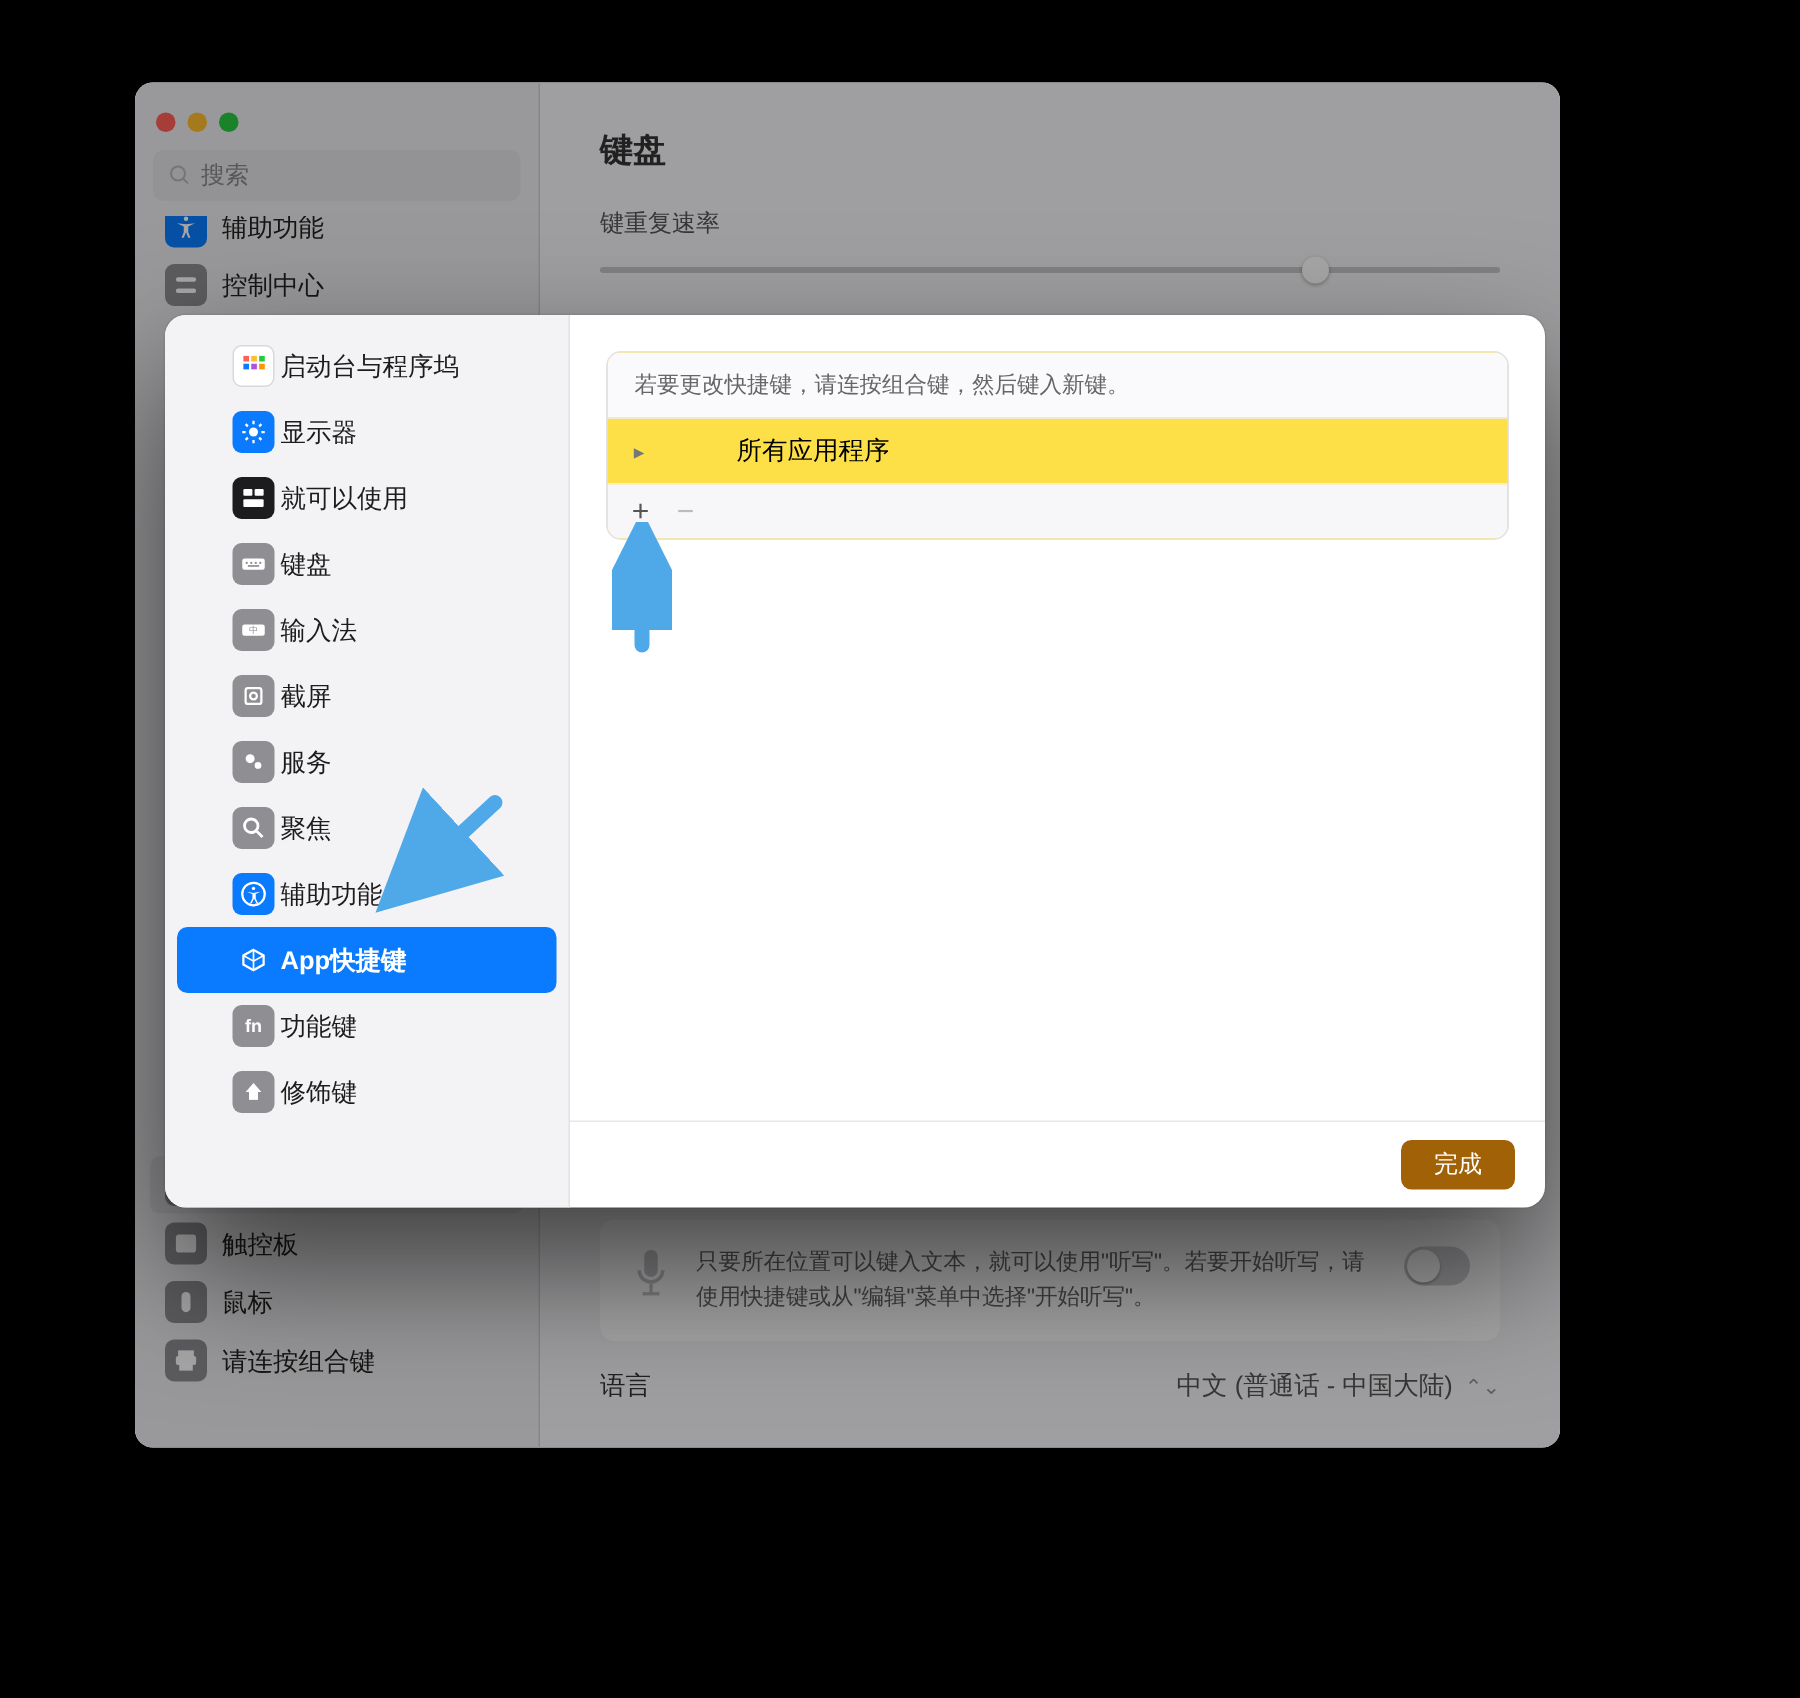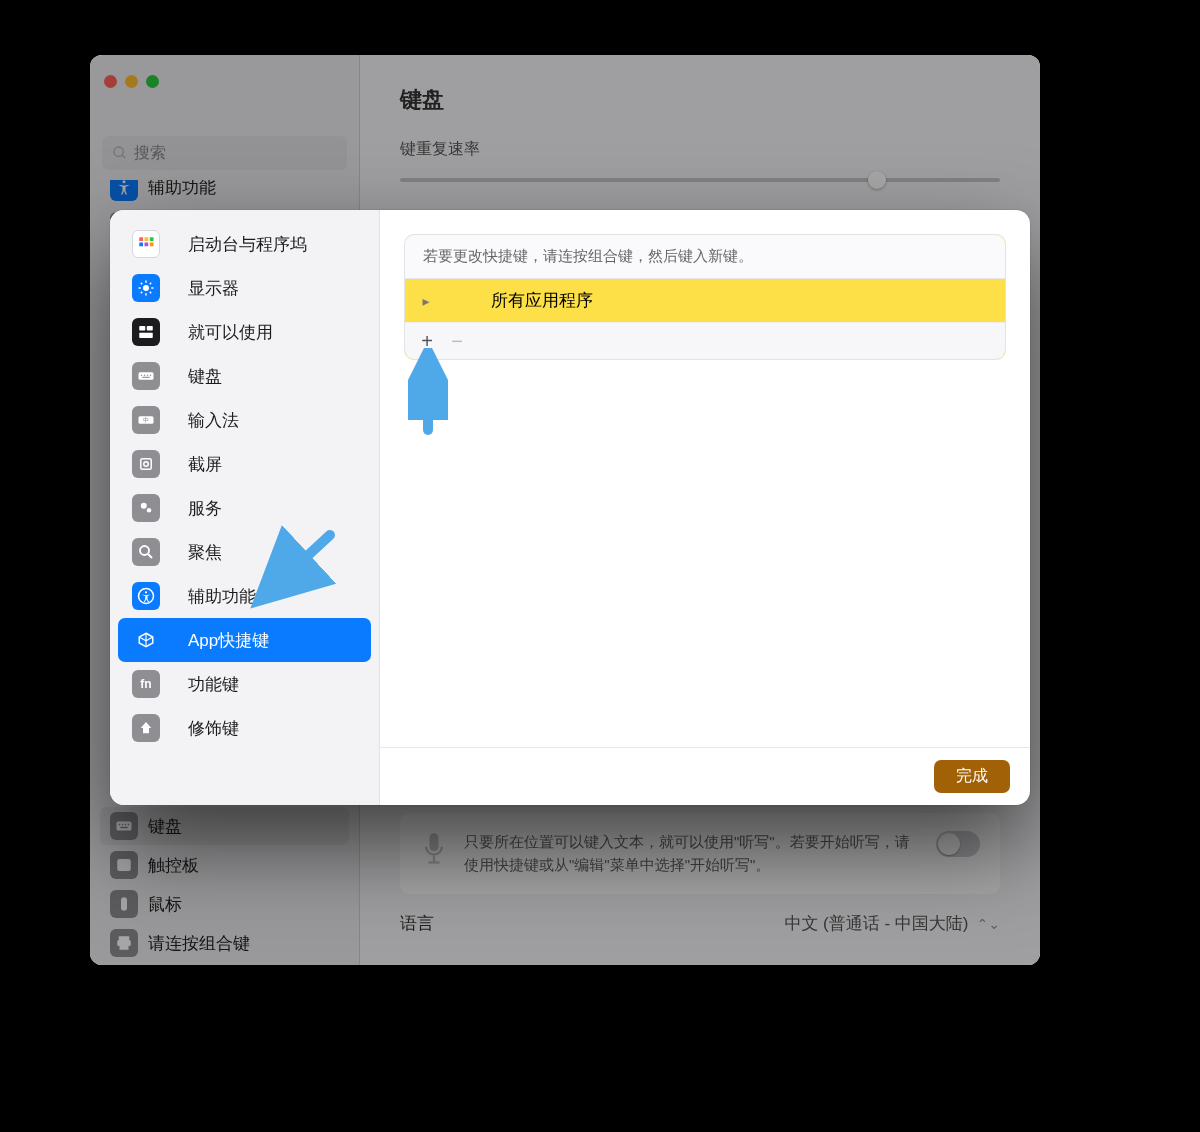--- a/index.html
+++ b/index.html
@@ -25,21 +25,21 @@
   .bg-sidebar {
     width: 270px; height: 100%;
     background: #ececee;
     border-right: 1px solid #d0d0d4;
     padding-top: 12px;
     display: flex; flex-direction: column;
   }
   .traffic { display:flex; gap:8px; padding: 8px 14px 12px; }
   .traffic span { width:13px; height:13px; border-radius:50%; }
   .tl-close { background:#ff5f57; } .tl-min { background:#febc2e; } .tl-max { background:#28c840; }
-  .search-wrap { padding: 0 12px 10px; margin-top: 36px; }
+  .search-wrap { padding: 0 12px 10px; }
   .search-box {
     background:#e2e2e5; border-radius:7px; height:34px;
     display:flex; align-items:center; padding:0 10px; color:#888;
     font-size:16px;
   }
   .search-box svg { width:16px; height:16px; margin-right:6px; opacity:.5; }
   .sb-list { flex:1; overflow:hidden; padding: 0 4px; }
   .sb-item {
     display:flex; align-items:center; gap:10px;
     padding: 5px 10px; margin:1px 6px;
@@ -81,28 +81,28 @@
     z-index:10;
     overflow:hidden;
   }
   .m-sidebar {
     width:270px; background:#f3f3f5;
     border-right:1px solid #e2e2e6;
     padding:12px 0;
     overflow:auto;
   }
   .m-item {
-    display:flex; align-items:center; gap:28px;
+    display:flex; align-items:center; gap:4px;
     padding:8px 14px; margin:0 8px;
     border-radius:7px;
     font-size:17px; color:#1c1c1e;
     cursor:pointer;
   }
-  .m-item.active { background:#0A7BFF; color:#fff; }
-  .m-icon { width:28px; height:28px; border-radius:6px; display:flex; align-items:center; justify-content:center; flex-shrink:0; }
+  .m-item.active { background:#0A7BFF; color:#fff;font-weight:bold; }
+  .m-icon { width:28px; height:28px; border-radius:6px; display:flex; align-items:center; justify-content:center; flex-shrink:0;margin-left:23px; }
   .m-icon svg { width:18px; height:18px; }
 
   .m-content {
     flex:1; display:flex; flex-direction:column;
     position:relative;
   }
   .m-body { padding:24px; flex:1; }
   .table {
     border:1px solid #e3e3e6; border-radius:10px; overflow:hidden;
     background:#fde047;

